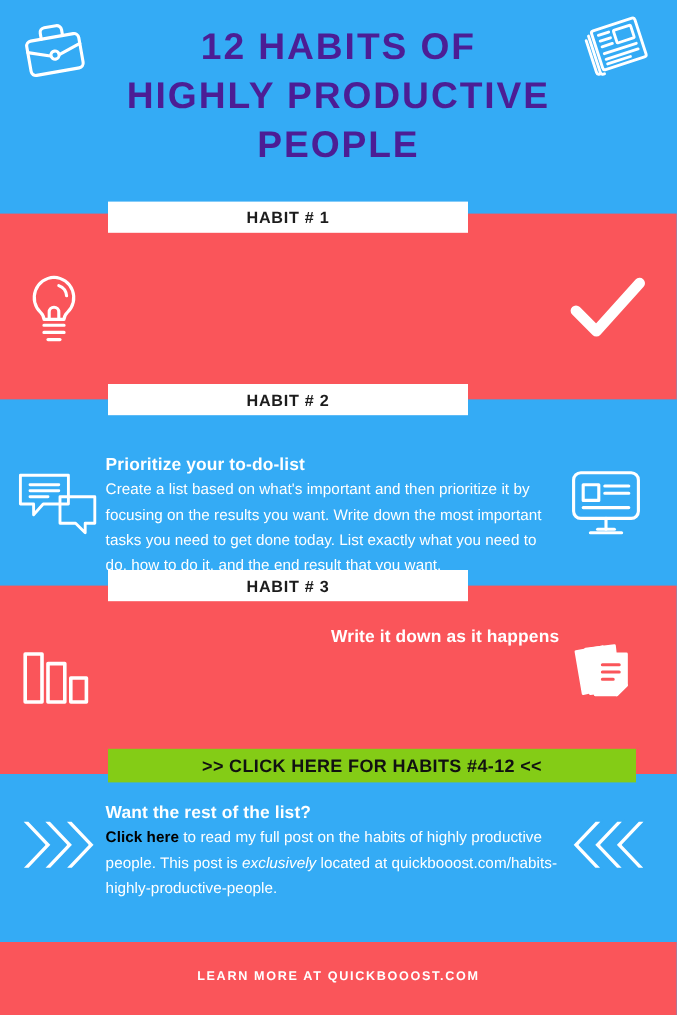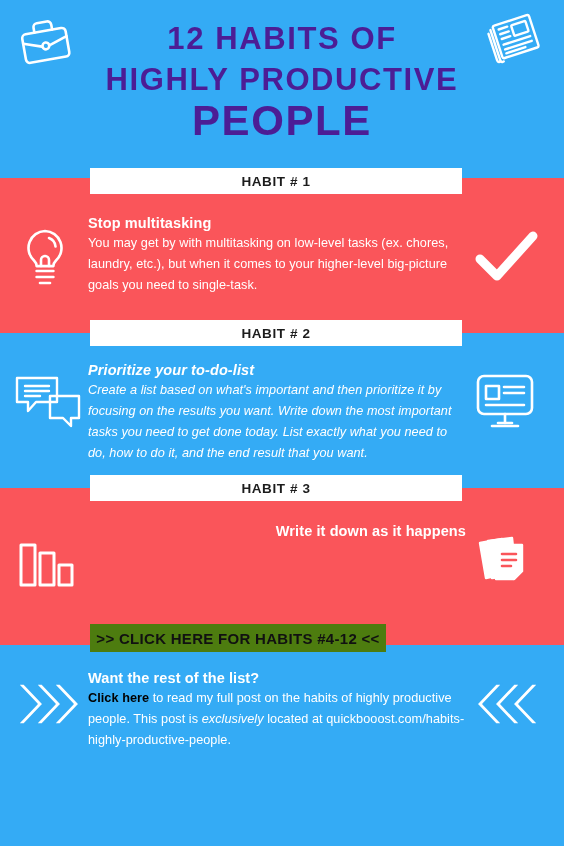--- a/index.html
+++ b/index.html
@@ -21,37 +21,37 @@
   .title{
     position:absolute;left:0;top:18px;width:564px;
     text-align:center;color:#4c1d95;
     font-weight:bold;
     font-size:33px;line-height:41px;
     letter-spacing:1.6px;
     text-transform:uppercase;
   }
   .title .l1{display:block;font-size:31px;}
   .title .l2{display:block;font-size:31px;}
-  .title .l3{display:block;font-size:42px;}
+  .title .l3{display:block;font-size:31px;}
 
   .hdr-icon{position:absolute;}
   .hdr-icon.left{left:14px;top:10px;}
   .hdr-icon.right{left:480px;top:6px;}
 
   
   .habit-band{
-    position:absolute;left:90px;width:372px;height:26px;
+    position:absolute;left:90px;width:300px;height:26px;
     background:#ffffff;
     display:flex;align-items:center;justify-content:center;
     color:#1c1c1c;font-weight:bold;font-size:13.5px;
     letter-spacing:0.6px;
   }
   .cta-band{
-    position:absolute;left:90px;width:296px;height:28px;
-    background:#4d7c0f;
+    position:absolute;left:90px;width:440px;height:28px;
+    background:#84cc16;
     display:flex;align-items:center;justify-content:center;
     color:#111111;font-weight:bold;font-size:15px;
     letter-spacing:0.3px;
   }
 
   
   .row{position:absolute;left:0;width:564px;}
   .row .icon-l{position:absolute;left:14px;}
   .row .icon-r{position:absolute;left:468px;}
   .copy{position:absolute;left:88px;width:378px;color:#ffffff;}
@@ -131,37 +131,33 @@
         <g fill="none" stroke="#ffffff" stroke-width="2.6" stroke-linecap="round" stroke-linejoin="round">
           <path d="M31 8 a17 17 0 0 1 11 29.5 c-2 2 -2.6 3.6 -2.6 5.6 h-16.8 c0 -2 -0.6 -3.6 -2.6 -5.6 A17 17 0 0 1 31 8z"></path>
           <path d="M22.6 48 h16.8 M22.6 54 h16.8"></path>
           <path d="M26 60 h10"></path>
           <path d="M27 43 v-6 a4 4 0 1 1 8 0 v6"></path>
           <path d="M35 15 a10 10 0 0 1 6.5 8.5"></path>
         </g>
       </svg>
     </div>
 
-    <div class="copy" style="top:10px;">
-      <h3>Stop multitasking</h3>
-      <p>You may get by with multitasking on low-level tasks (ex. chores, laundry, etc.), but when it comes to your higher-level big-picture goals you need to single-task.</p>
-    </div>
 
     <div class="icon-r" style="top:14px;">
       <svg width="78" height="72" viewBox="0 0 78 72">
         <path d="M12 40 L29 57 L65 17" fill="none" stroke="#ffffff" stroke-width="9" stroke-linecap="round" stroke-linejoin="round"></path>
       </svg>
     </div>
   </div>
 
   <div class="habit-band" style="top:320px;">
     <span>HABIT # 2</span>
   </div>
 
-  <div class="row" style="top:352px;height:115px;font-style:italic;">
+  <div class="row" style="top:370px;height:115px;">
     <div class="icon-l" style="top:18px;left:12px;">
       <svg width="72" height="62" viewBox="0 0 72 62">
         <g fill="none" stroke="#ffffff" stroke-width="2.4" stroke-linejoin="round" stroke-linecap="round">
           <path d="M5 8 h40 v24 h-21 l-8 9 v-9 h-11z"></path>
           <path d="M13 16 h24 M13 21 h24 M13 26 h15"></path>
           <path d="M38 26 h29 v22 h-8 v8 l-8 -8 h-13z"></path>
         </g>
       </svg>
     </div>
 
@@ -242,14 +238,17 @@
       <svg width="72" height="56" viewBox="0 0 72 56">
         <g fill="#ffffff" stroke="#34abf5" stroke-width="1.6" stroke-linejoin="round">
           <path d="M68 8 L62 8 L43 28 L62 48 L68 48 L49 28 Z"></path>
           <path d="M50 8 L44 8 L25 28 L44 48 L50 48 L31 28 Z"></path>
           <path d="M32 8 L26 8 L7 28 L26 48 L32 48 L13 28 Z"></path>
         </g>
       </svg>
     </div>
   </div>
 
+  <div class="footer">
+    <div class="footer-text">LEARN MORE AT QUICKBOOOST.COM</div>
+  </div>
 
 </div>
 
 </body></html>

